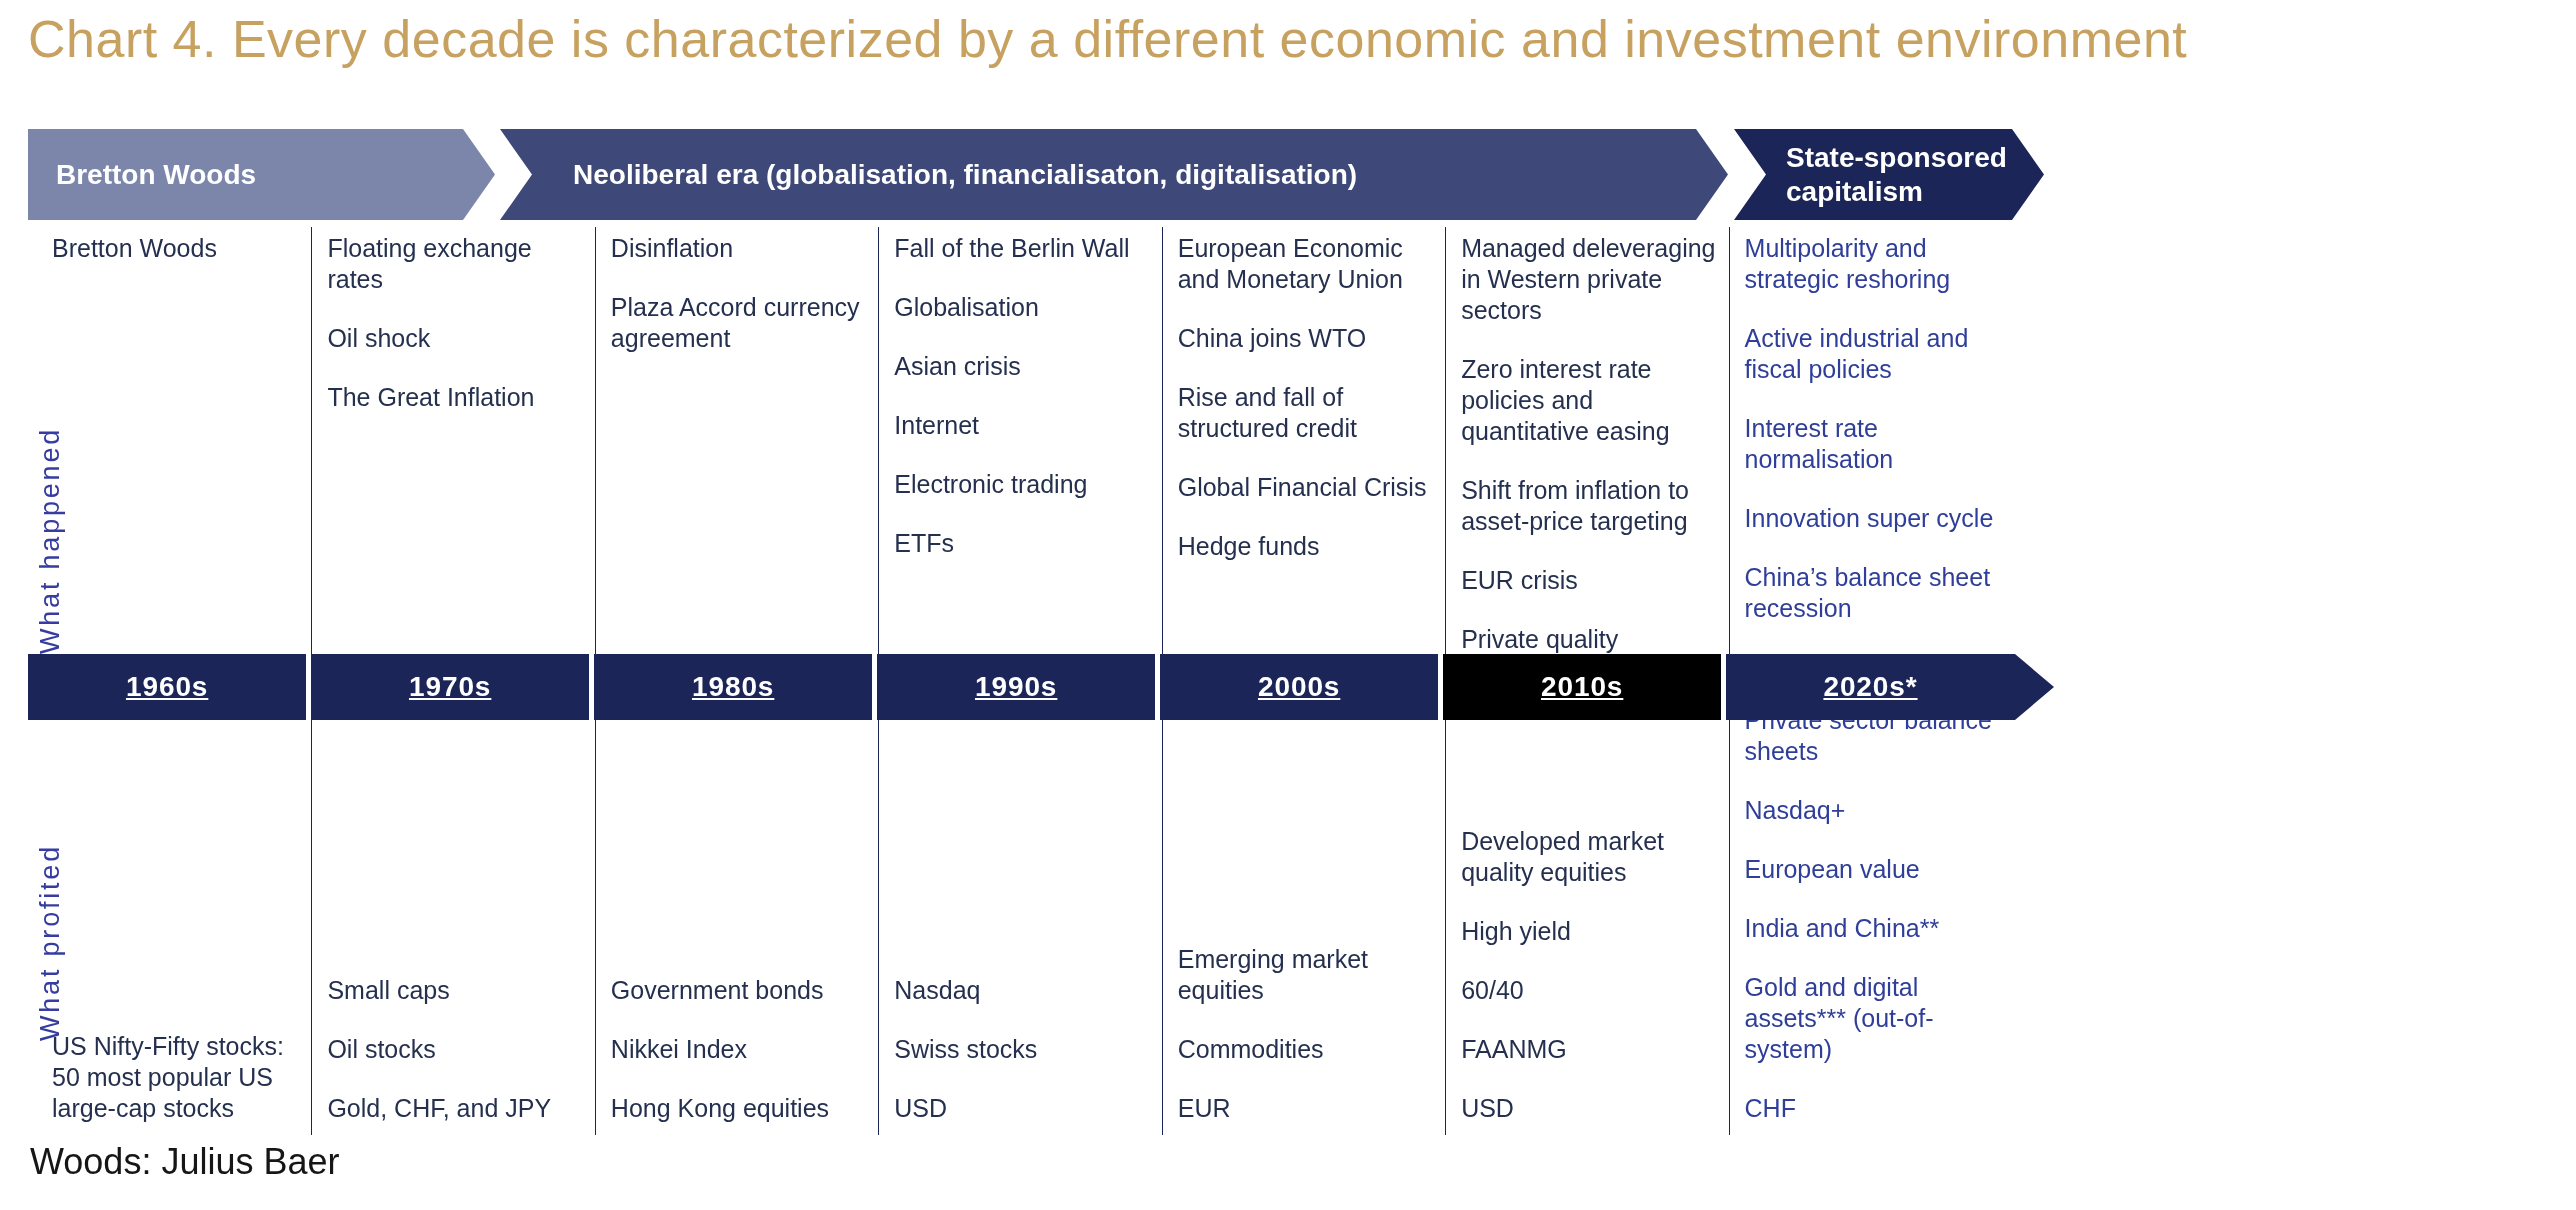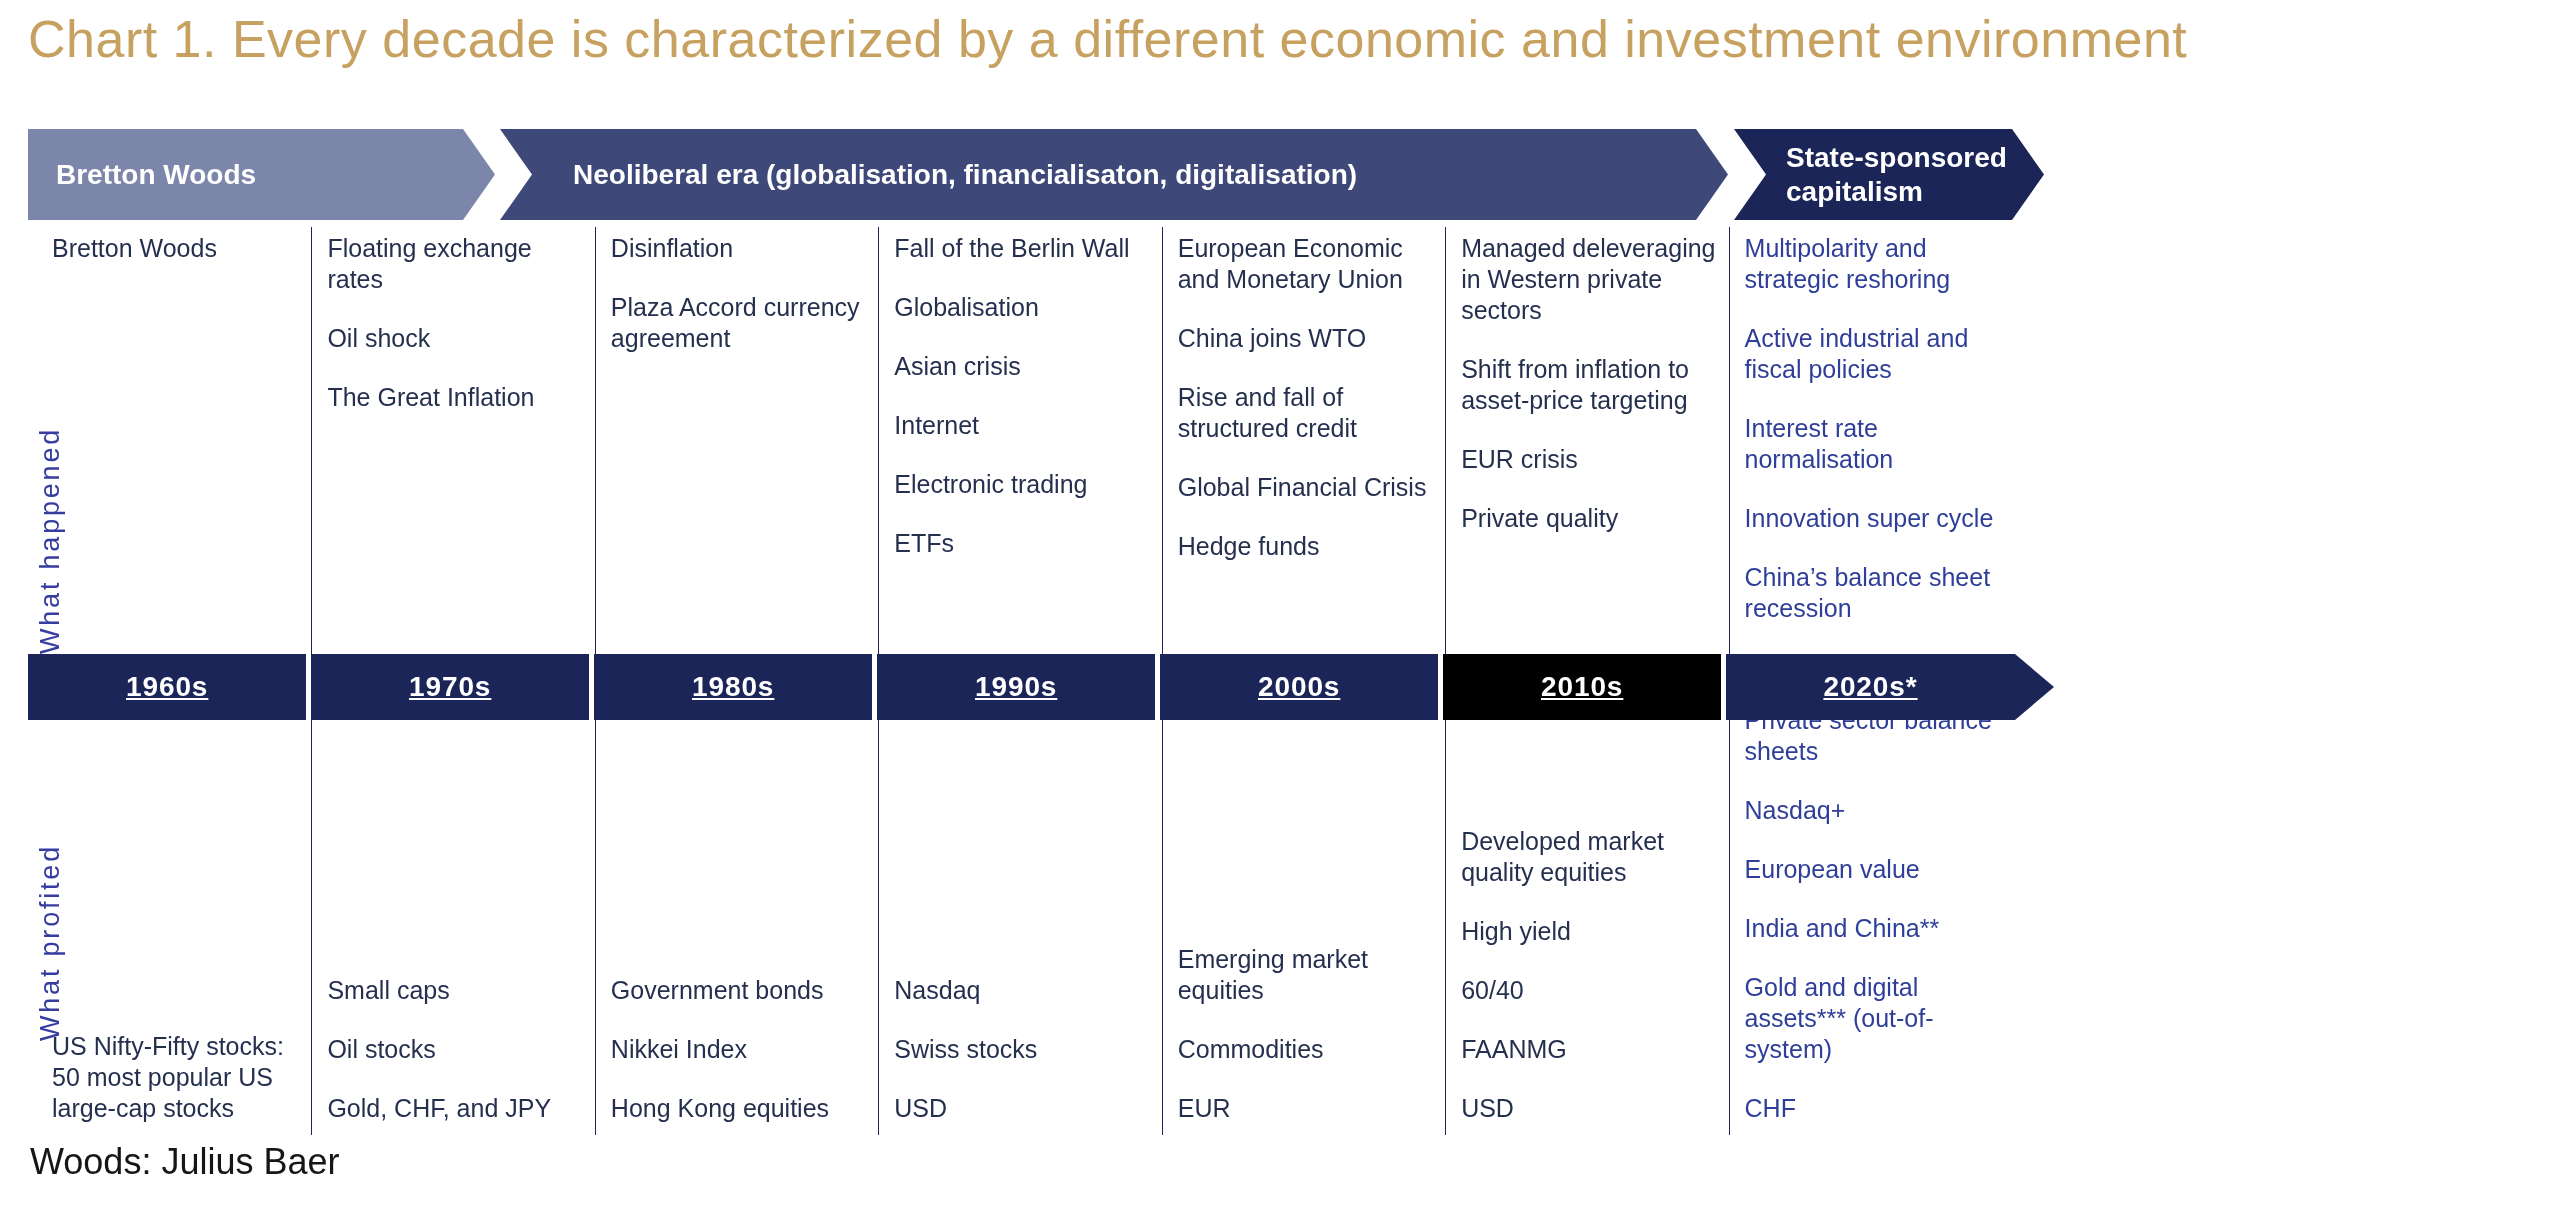--- a/index.html
+++ b/index.html
@@ -56,21 +56,21 @@
   #vlabel-happened{top:422px;height:232px;}
   #vlabel-profited{top:814px;height:227px;}
   
   .source{position:absolute;left:30px;top:1141px;font-size:36px;color:#161616;}
 </style>
 </head>
 <body>
 
 <div id="canvas">
 
-  <div class="title" style="color: rgb(199, 161, 96);">Chart 1. Every decade is characterized by a different economic and investment environment</div>
+  <div class="title" style="color: rgb(199, 161, 96);">Chart 4. Every decade is characterized by a different economic and investment environment</div>
 
   <div class="era era-tip" id="era1" style="background: rgb(124, 134, 171);">
     <span>Bretton Woods</span>
   </div>
   <div class="era era-notch" id="era2" style="background: rgb(62, 73, 121);">
     <span>Neoliberal era (globalisation, financialisaton, digitalisation)</span>
   </div>
   <div class="era era-notch" id="era3" style="background: rgb(27, 37, 87);">
     <span>State-sponsored capitalism</span>
   </div>
@@ -101,20 +101,21 @@
       </div>
       <div class="cell">
         <div class="item">European Economic and Monetary Union</div>
         <div class="item">China joins WTO</div>
         <div class="item">Rise and fall of structured credit</div>
         <div class="item">Global Financial Crisis</div>
         <div class="item">Hedge funds</div>
       </div>
       <div class="cell">
         <div class="item">Managed deleveraging in Western private sectors</div>
+        <div class="item">Zero interest rate policies and quantitative easing</div>
         <div class="item">Shift from inflation to asset-price targeting</div>
         <div class="item">EUR crisis</div>
         <div class="item">Private quality</div>
       </div>
       <div class="cell accent">
         <div class="item">Multipolarity and strategic reshoring</div>
         <div class="item">Active industrial and fiscal policies</div>
         <div class="item">Interest rate normalisation</div>
         <div class="item">Innovation super cycle</div>
         <div class="item">China’s balance sheet recession</div>

